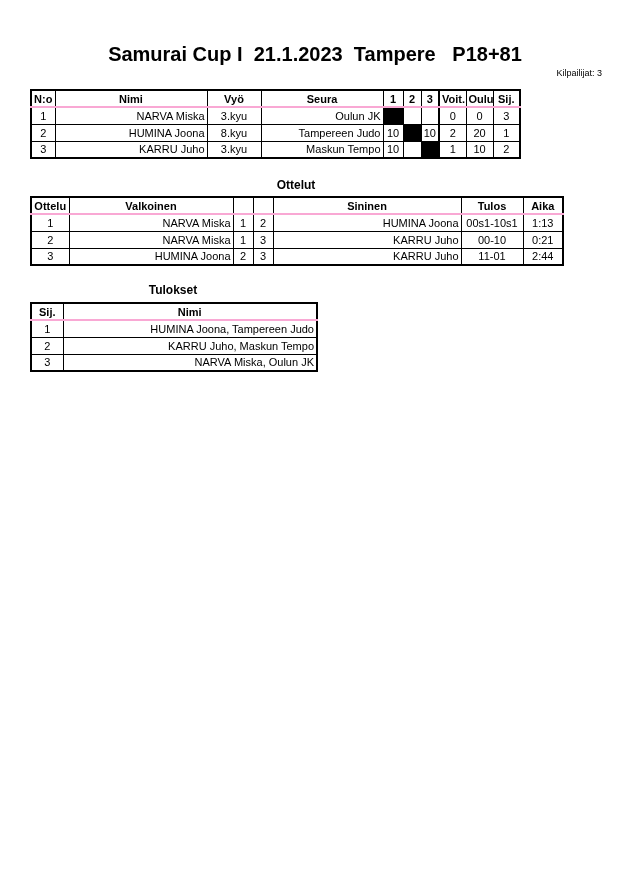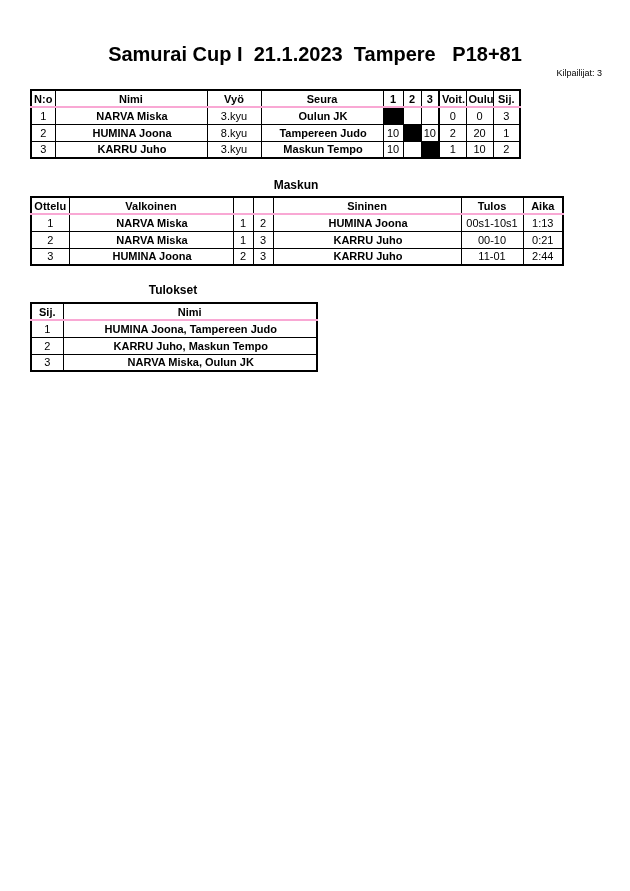--- a/index.html
+++ b/index.html
@@ -32,21 +32,21 @@
   #t-kilpailijat { top:89px;  left:30px; width:489px; }
   #t-ottelut     { top:196px; left:30px; width:532px; }
   #t-tulokset    { top:302px; left:30px; width:286px; }
 
   th, td {
     border:1px solid #000; height:17px; padding:0 2px;
     overflow:hidden; white-space:nowrap; vertical-align:middle;
     font-weight:normal; text-align:center;
   }
   tr.head th { font-weight:bold; border-bottom:2px solid #f9a8d4; }
-  td.l { text-align:center; padding-left:4px;font-weight:bold; }
+  td.l { text-align:right; padding-left:4px; }
   td.blk { background:#000; }
   .voit { border-left:2px solid #000; }
 </style>
 </head>
 <body>
 
 <div class="page">
 
   <div class="title">Samurai Cup I  21.1.2023  Tampere   P18+81</div>
   <div class="count">Kilpailijat: 3</div>
@@ -110,21 +110,21 @@
       <td>10</td>
       <td></td>
       <td class="blk"></td>
       <td class="voit">1</td>
       <td>10</td>
       <td>2</td>
     </tr>
   </tbody>
     </table>
 
-  <div class="sec-title" id="sec-ottelut">Maskun</div>
+  <div class="sec-title" id="sec-ottelut">Ottelut</div>
 
   <table id="t-ottelut">
     <colgroup>
       <col style="width:38px">
         <col style="width:164px">
         <col style="width:20px">
         <col style="width:20px">
       <col style="width:188px">
         <col style="width:62px">
         <col style="width:40px">

